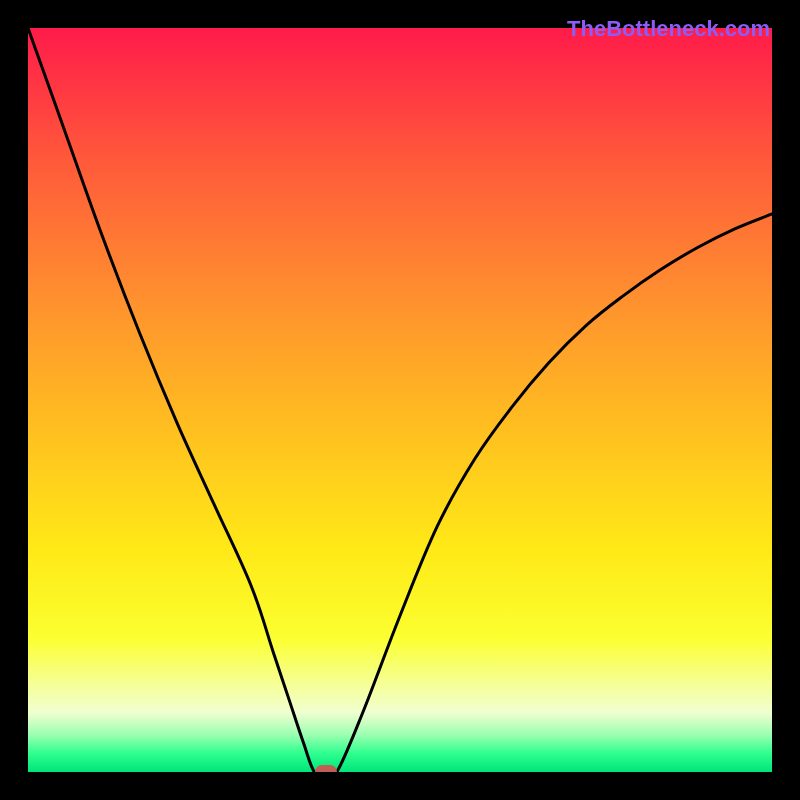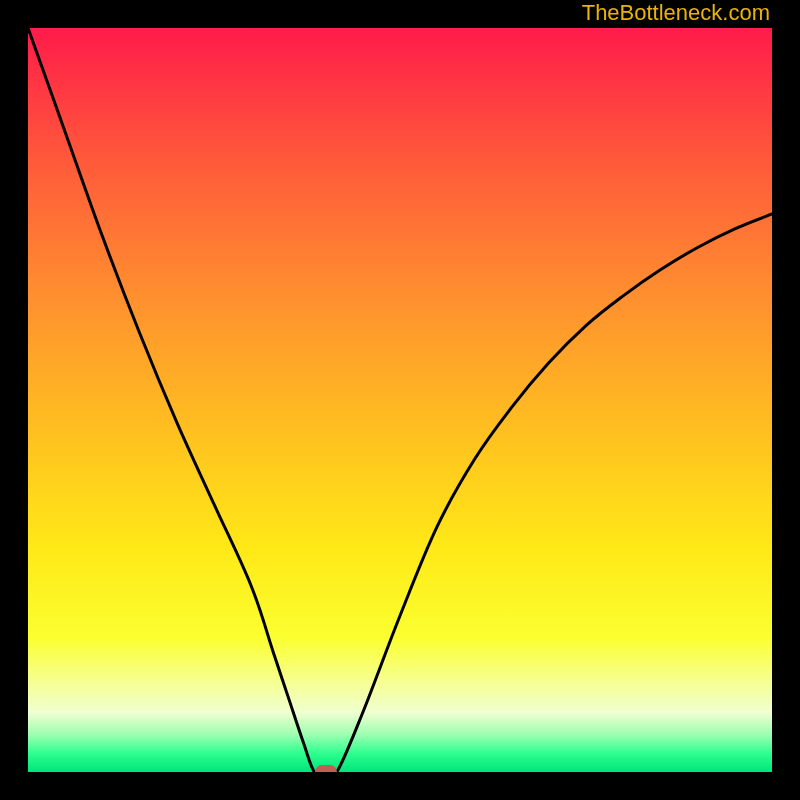--- a/index.html
+++ b/index.html
@@ -21,25 +21,25 @@
   .plot-area {
     position: absolute;
     top: 28px;
     left: 28px;
     width: 744px;
     height: 744px;
     overflow: hidden;
   }
   .watermark {
     position: absolute;
-    top: 0;
+    top: 16px;
     right: 30px;
-    color: #eab308;
+    color: #8b5cf6;
     font-size: 22px;
-    font-weight: 400;
+    font-weight: 700;
     z-index: 20;
   }
   svg {
     position: absolute;
     top: 0; left: 0;
     display: block;
   }
   .marker {
     position: absolute;
     width: 22px;

